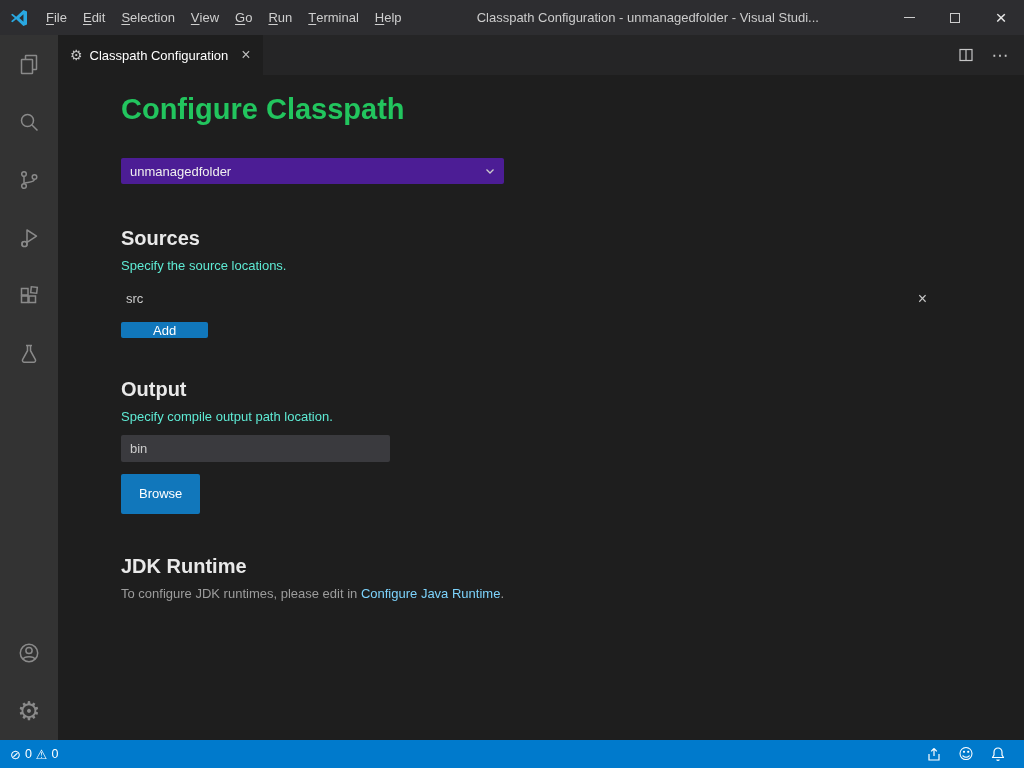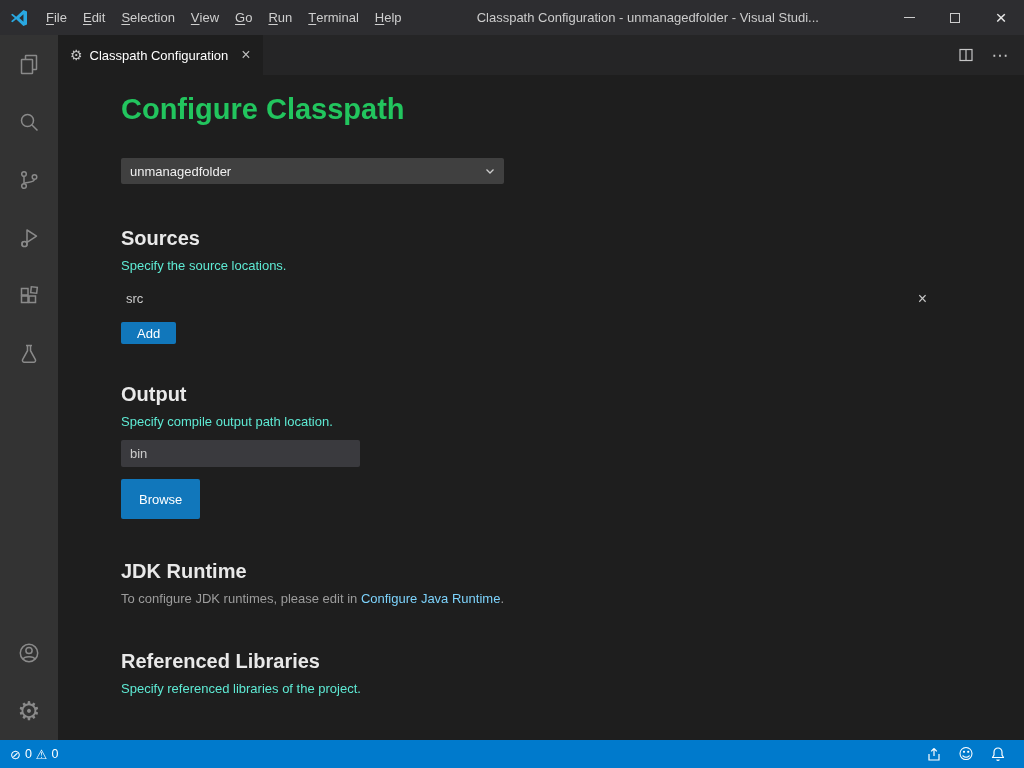--- a/index.html
+++ b/index.html
@@ -66,21 +66,21 @@
 
   
   .editor { flex: 1; background: #1e1e1e; overflow: hidden; }
   .content { padding: 17px 60px 0 63px; }
   h1.page-title {
     font-size: 29px; line-height: 34px; font-weight: 600;
     color: #22c55e; margin: 0 0 32px;
   }
   .field-label { font-size: 13px; line-height: 16px; color: #a3a3a3; margin: 0 0 8px; }
   .select-box {
-    width: 383px; height: 26px; background: #404040; border-radius: 2px;
+    width: 383px; height: 26px; background: #4c1d95; border-radius: 2px;
     display: flex; align-items: center; justify-content: space-between;
     padding: 0 8px 0 9px; cursor: pointer;
   }
   .select-value { font-size: 13px; color: #efefef; }
   h2.section-heading { font-size: 20px; line-height: 24px; font-weight: 700; color: #e9e9e9; margin: 0 0 8px; }
   .desc { font-size: 13px; line-height: 16px; color: #5eead4; margin: 0 0 10px; }
   .section-sources { margin-top: 42px; }
   .section-output { margin-top: 38px; }
   .section-jdk { margin-top: 40px; }
   .section-libs { margin-top: 42px; }
@@ -92,28 +92,28 @@
   }
   .src-row {
     height: 29px; display: flex; align-items: center; justify-content: space-between;
     padding: 0 21px 0 5px; font-size: 13px; color: #cccccc;
   }
   .row-remove { font-size: 16px; color: #c8c8c8; line-height: 1; cursor: pointer; }
 
   .btn {
     display: inline-block; border: none; border-radius: 2px;
     background: #1177bb; color: #ffffff; font-size: 13px;
-    height: 22px; padding: 0 16px; cursor: pointer;
+    height: 16px; padding: 0 32px; cursor: pointer;
     font-family: "Liberation Sans", sans-serif;
   }
   .btn-add { margin-top: 9px; }
   .btn-browse { margin-top: 12px; height: 40px; padding: 0 18px; }
 
   .text-input {
-    width: 239px; height: 27px; background: #3a3a3e; border: none; border-radius: 2px;
+    width: 269px; height: 27px; background: #3a3a3e; border: none; border-radius: 2px;
     color: #cccccc; font-size: 13px; padding: 0 9px; outline: none;
     font-family: "Liberation Sans", sans-serif; margin-bottom: 0;
   }
 
   .jdk-line { font-size: 13px; line-height: 16px; color: #9c9c9c; margin: 0; }
   .link { color: #7dd3fc; text-decoration: none; cursor: pointer; }
   .section-libs .desc { margin: 0; }
 
   
   .statusbar {
@@ -276,24 +276,20 @@
               <input class="text-input" type="text" value="bin" style="">
             </div>
             <button class="btn btn-browse">Browse</button>
           </section>
 
           <section class="section-jdk">
             <h2 class="section-heading">JDK Runtime</h2>
             <p class="jdk-line"><span>To configure JDK runtimes, please edit in </span><a class="link">Configure Java Runtime</a><span>.</span></p>
           </section>
 
-          <section class="section-libs">
-            <h2 class="section-heading">Referenced Libraries</h2>
-            <p class="desc">Specify referenced libraries of the project.</p>
-          </section>
         </div>
       </div>
 
     </div>
   </div>
 
   <footer class="statusbar">
     <div class="sb-left">
       <div class="sb-item">
         <span class="sb-glyph">⊘</span>

